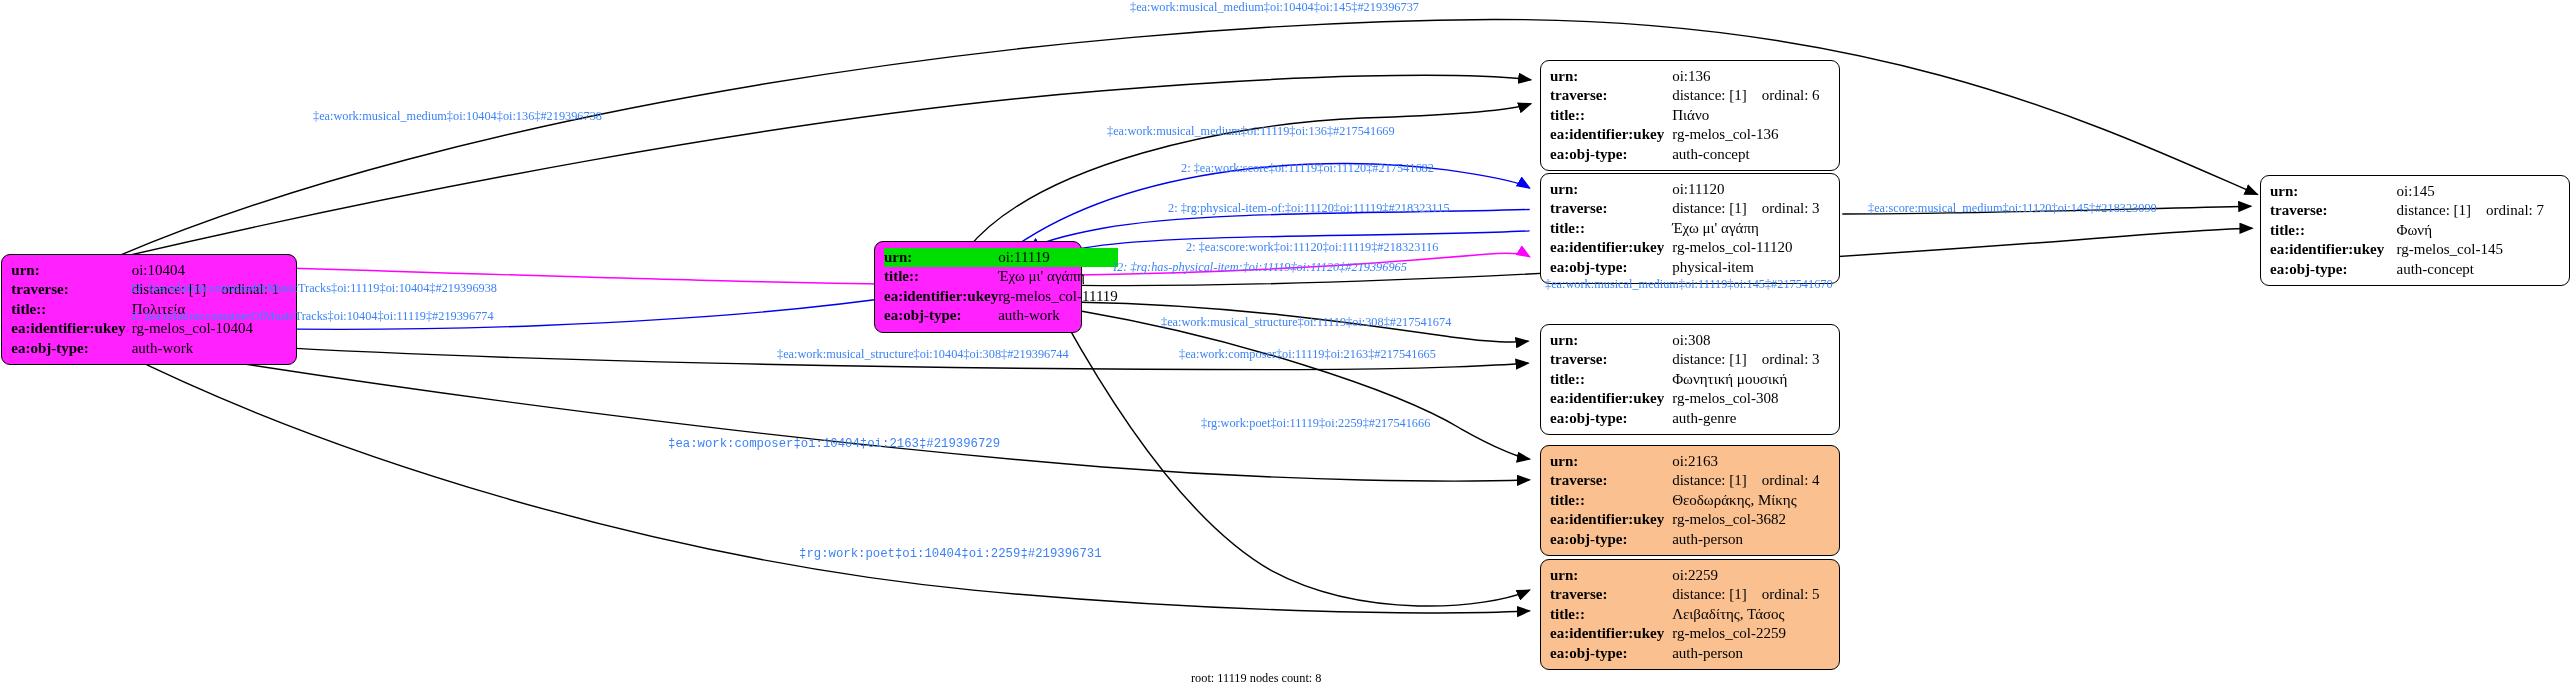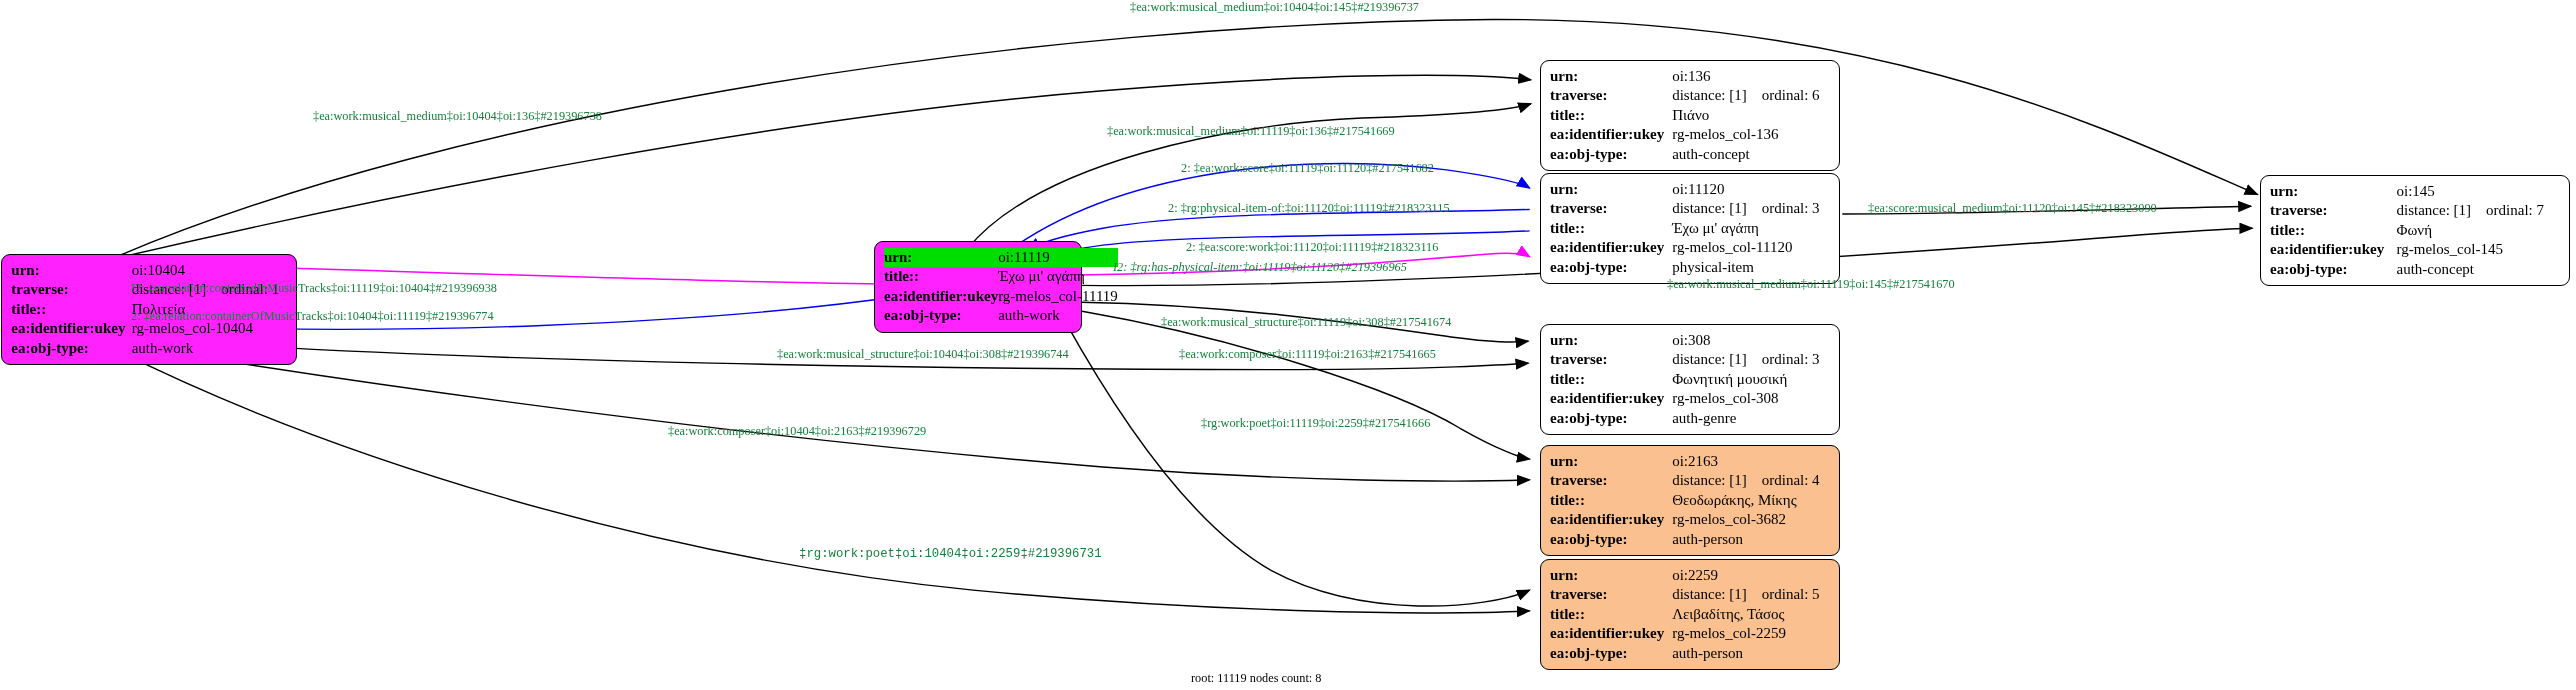--- a/index.html
+++ b/index.html
@@ -16,21 +16,21 @@
   table.rows{border-collapse:collapse;width:100%;}
   table.rows td{padding:0;white-space:nowrap;font-size:15px;line-height:19.5px;
                 font-family:"Liberation Serif","DejaVu Serif",serif;}
   td.k{padding-right:17px;font-weight:bold;}
   td.v{}
   tr.hl td{background:#00dd00;}
   tr.hl td.k{padding-right:17px;}
   .trav .d{margin-right:15px;}
 
   .edge-label{position:absolute;font-size:12.3px;line-height:13px;white-space:nowrap;
-              font-family:"Liberation Serif","DejaVu Serif",serif;color:#15803d;}
+              font-family:"Liberation Serif","DejaVu Serif",serif;color:#3b82f6;}
   .footer{position:absolute;font-size:12.3px;white-space:nowrap;}
 </style>
 </head>
 <body>
 
 <div id="stage">
 
   <svg id="wires" viewBox="0 0 3971 1064" preserveAspectRatio="none">
     <defs>
       <marker id="ah-k" markerWidth="10" markerHeight="8" refX="9" refY="4" orient="auto">
@@ -292,26 +292,26 @@
   </div>
 
   <div class="edge-label" style="left:1130px;top:1.3px;">‡ea:work:musical_medium‡oi:10404‡oi:145‡#219396737</div>
   <div class="edge-label" style="left:313px;top:110px;">‡ea:work:musical_medium‡oi:10404‡oi:136‡#219396738</div>
   <div class="edge-label" style="left:1107px;top:125px;">‡ea:work:musical_medium‡oi:11119‡oi:136‡#217541669</div>
   <div class="edge-label" style="left:1181px;top:162px;">2: ‡ea:work:score‡oi:11119‡oi:11120‡#217541682</div>
   <div class="edge-label" style="left:1168px;top:202px;">2: ‡rg:physical-item-of:‡oi:11120‡oi:11119‡#218323115</div>
   <div class="edge-label" style="left:1186px;top:241px;">2: ‡ea:score:work‡oi:11120‡oi:11119‡#218323116</div>
   <div class="edge-label" style="left:1113px;top:261px;font-style:italic;">I2: ‡rg:has-physical-item:‡oi:11119‡oi:11120‡#219396965</div>
   <div class="edge-label" style="left:1868px;top:202px;">‡ea:score:musical_medium‡oi:11120‡oi:145‡#218323090</div>
-  <div class="edge-label" style="left:1667px;top:278px;">‡ea:work:musical_medium‡oi:11119‡oi:145‡#217541670</div>
+  <div class="edge-label" style="left:1545px;top:278px;">‡ea:work:musical_medium‡oi:11119‡oi:145‡#217541670</div>
   <div class="edge-label" style="left:131px;top:282px;">I2: ‡ea:relation:containedInMusicTracks‡oi:11119‡oi:10404‡#219396938</div>
   <div class="edge-label" style="left:131px;top:310px;">2: ‡ea:relation:containerOfMusicTracks‡oi:10404‡oi:11119‡#219396774</div>
   <div class="edge-label" style="left:1161px;top:316px;">‡ea:work:musical_structure‡oi:11119‡oi:308‡#217541674</div>
   <div class="edge-label" style="left:1179px;top:348px;">‡ea:work:composer‡oi:11119‡oi:2163‡#217541665</div>
   <div class="edge-label" style="left:777px;top:348px;">‡ea:work:musical_structure‡oi:10404‡oi:308‡#219396744</div>
   <div class="edge-label" style="left:1201px;top:417px;">‡rg:work:poet‡oi:11119‡oi:2259‡#217541666</div>
-  <div class="edge-label" style="left:668px;top:425px;">‡ea:work:composer‡oi:10404‡oi:2163‡#219396729</div>
+  <div class="edge-label" style="left:668px;top:438px;font-family:Liberation Mono, monospace;">‡ea:work:composer‡oi:10404‡oi:2163‡#219396729</div>
   <div class="edge-label" style="left:799px;top:548px;font-family:Liberation Mono, monospace;">‡rg:work:poet‡oi:10404‡oi:2259‡#219396731</div>
 
   <div class="footer" style="left:1191px;top:671px;">root: 11119 nodes count: 8</div>
 
 </div>
 
 
 </body></html>

